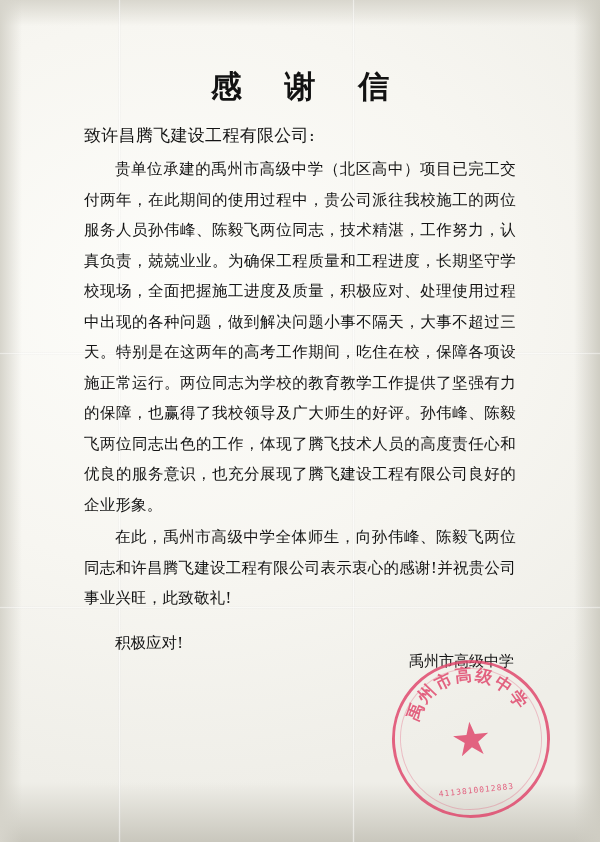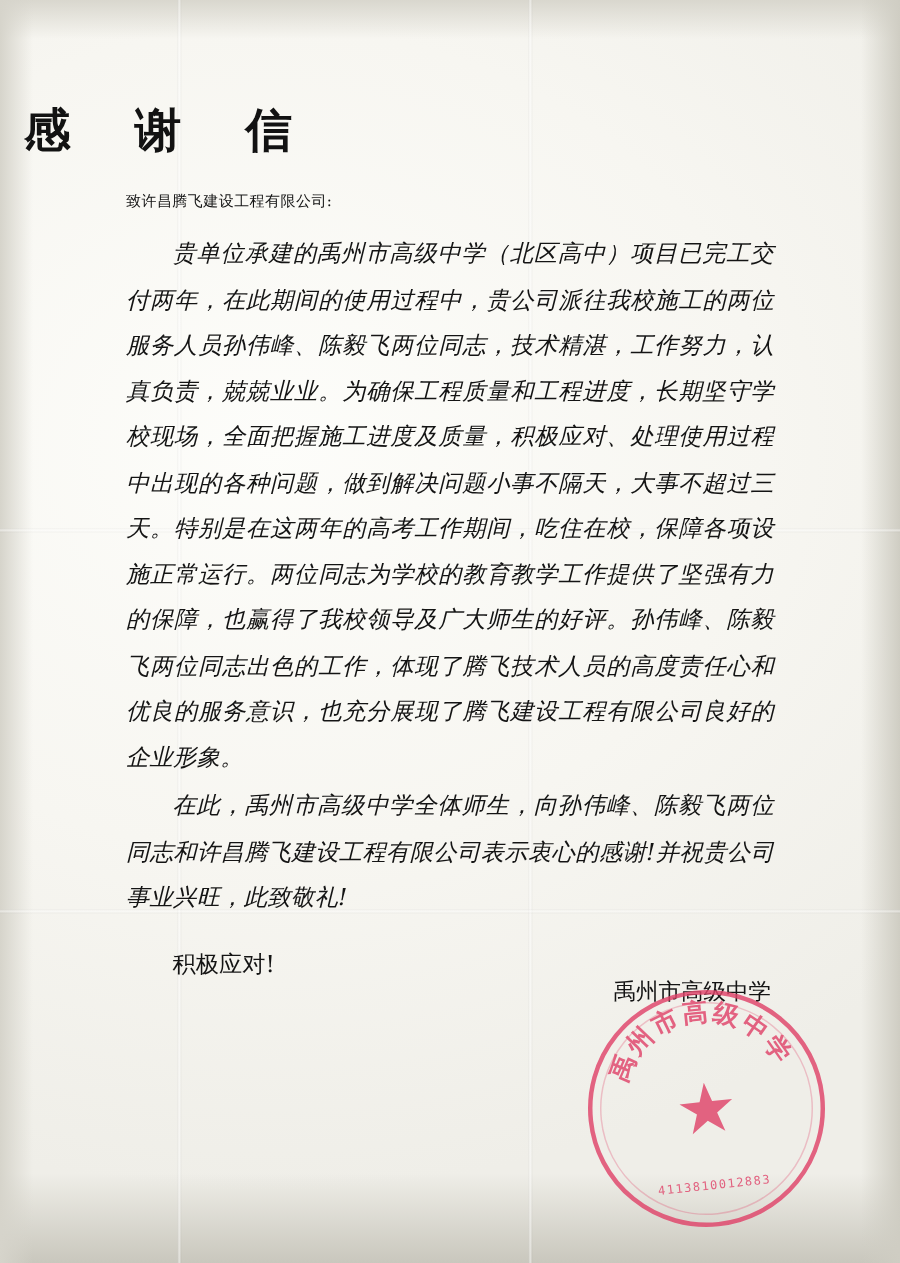--- a/index.html
+++ b/index.html
@@ -55,54 +55,53 @@
     position: absolute; left: 0; right: 0; height: 3px;
     background: linear-gradient(to bottom, rgba(0,0,0,0.03), rgba(255,255,255,0.45), rgba(0,0,0,0.03));
     pointer-events: none;
   }
 
   .doc-title {
     position: absolute;
     top: 66px;
     left: 0;
     width: 100%;
-    text-align: left;
+    text-align: center;
     font-size: 31px;
     font-weight: bold;
     letter-spacing: 16px;
     color: #121212;
     text-indent: 16px;
     font-family: "DejaVu Sans", "Liberation Sans", sans-serif;
   }
 
   .body-wrap {
     position: absolute;
     top: 120px;
     left: 84px;
     width: 432px;
   }
 
   .salutation {
-    font-size: 10px;
+    font-size: 17px;
     color: #141414;
     line-height: 30px;
     letter-spacing: 0.3px;
     margin-bottom: 4px;
   }
 
   .para {
     font-size: 15.5px;
     color: #141414;
     line-height: 30.5px;
     letter-spacing: 0.2px;
     text-align: justify;
     text-justify: inter-character;
     text-indent: 2em;
     margin: 0 0 2px 0;
-    font-style: italic;
   }
 
   .closing {
     font-size: 15.5px;
     color: #141414;
     line-height: 30.5px;
     text-indent: 2em;
     margin-top: 14px;
   }
 

